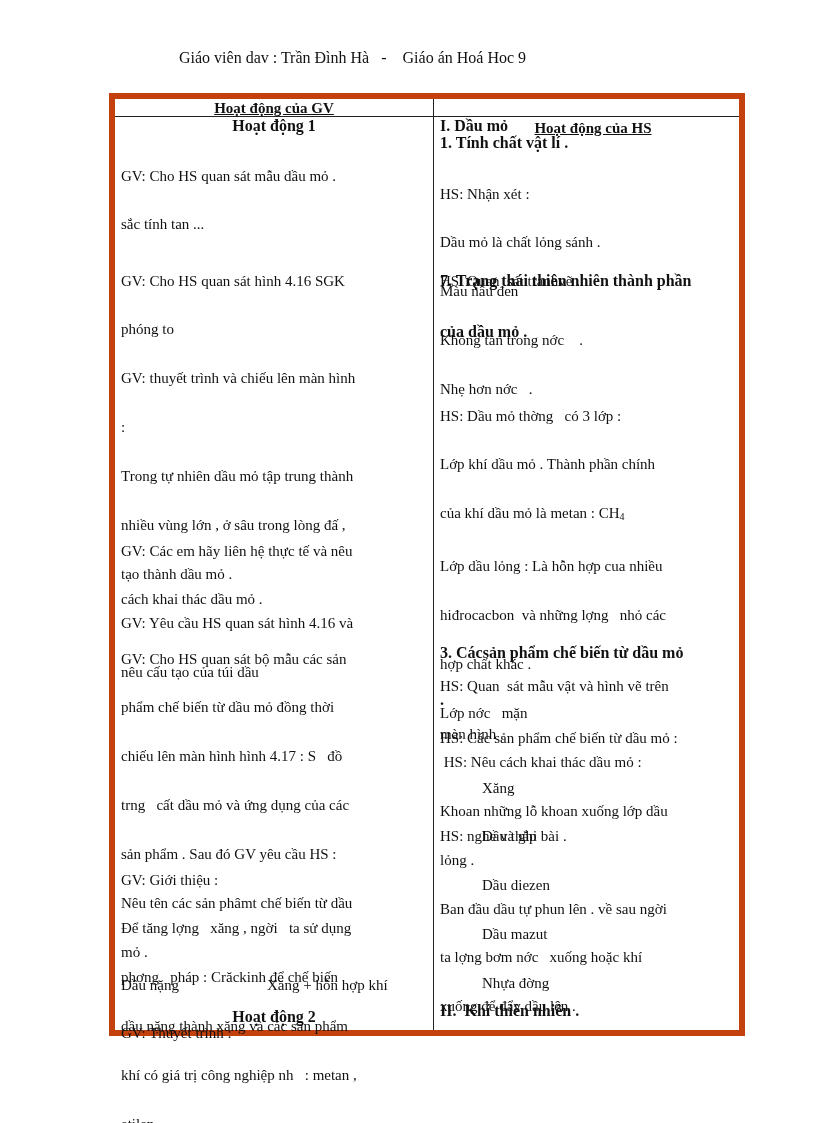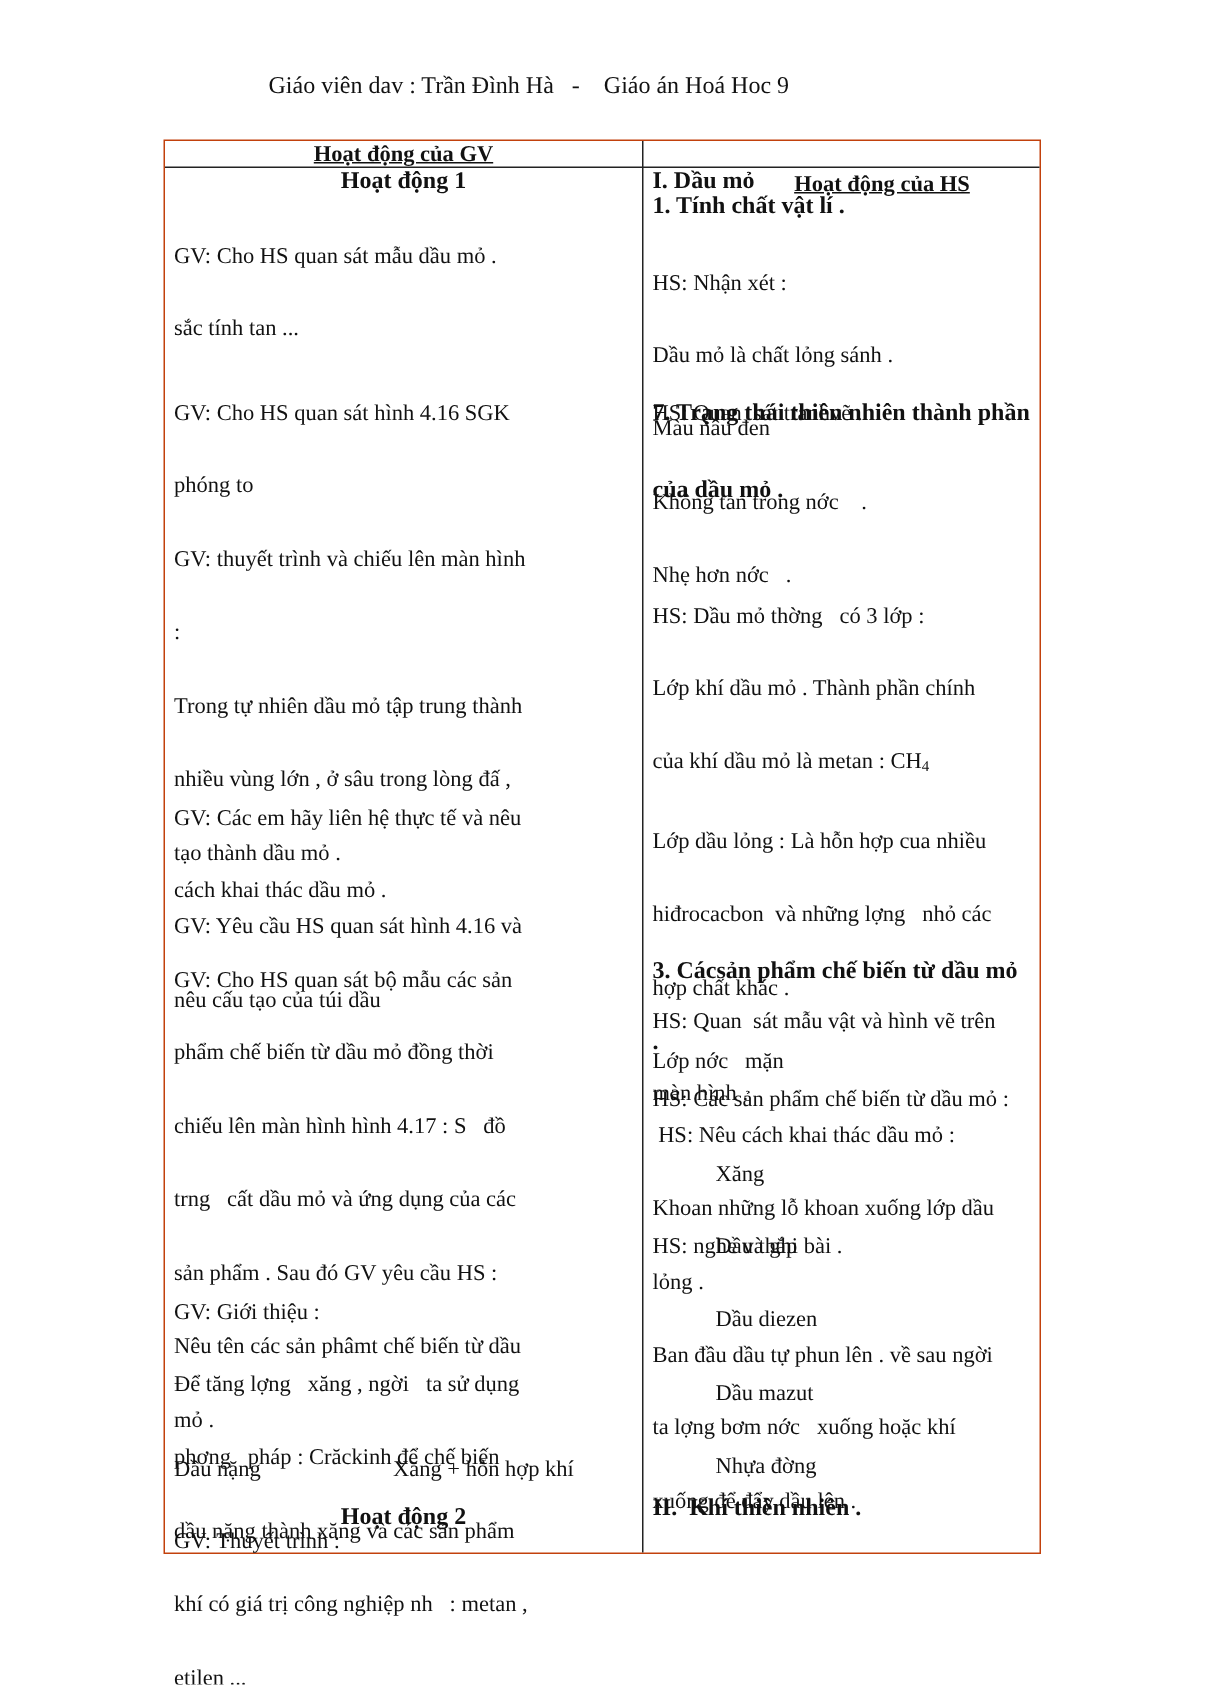--- a/index.html
+++ b/index.html
@@ -1,22 +1,22 @@
 <!DOCTYPE html>
 <html><head>
 <meta charset="utf-8">
 <style>
   html, body { margin:0; padding:0; background:#ffffff; }
   body { width:816px; height:1123px; position:relative; overflow:hidden;
          font-family:"Liberation Serif","DejaVu Serif",serif; color:#111; }
   .header { position:absolute; top:49px; left:0; width:816px; text-align:left;
             font-size:16px; }
   .header span { position:absolute; left:179px; white-space:pre; }
-  .table { position:absolute; left:109px; top:93px; width:585px; height:943px;
-           border:1px solid #c2410c; box-sizing:border-box; }
+  .table { position:absolute; left:109px; top:93px; width:636px; height:943px;
+           border:6px solid #c2410c; box-sizing:border-box; }
   .vline { position:absolute; left:318px; top:0; bottom:0; width:1px; background:#222; }
   .hline { position:absolute; left:0; right:0; top:17px; height:1px; background:#222; }
   .th { position:absolute; top:0; height:17px; font-weight:bold; font-size:15px;
         text-decoration:underline; text-align:center; line-height:19px; }
   .th.gv { left:0; width:318px; }
   .th.hs { left:319px; width:318px;margin-top:20px; }
   .cell { position:absolute; font-size:15px; line-height:16.3px; white-space:pre-wrap; }
   .gvcol { left:6px; width:306px; }
   .hscol { left:325px; width:306px; }
   .b { font-weight:bold; }

